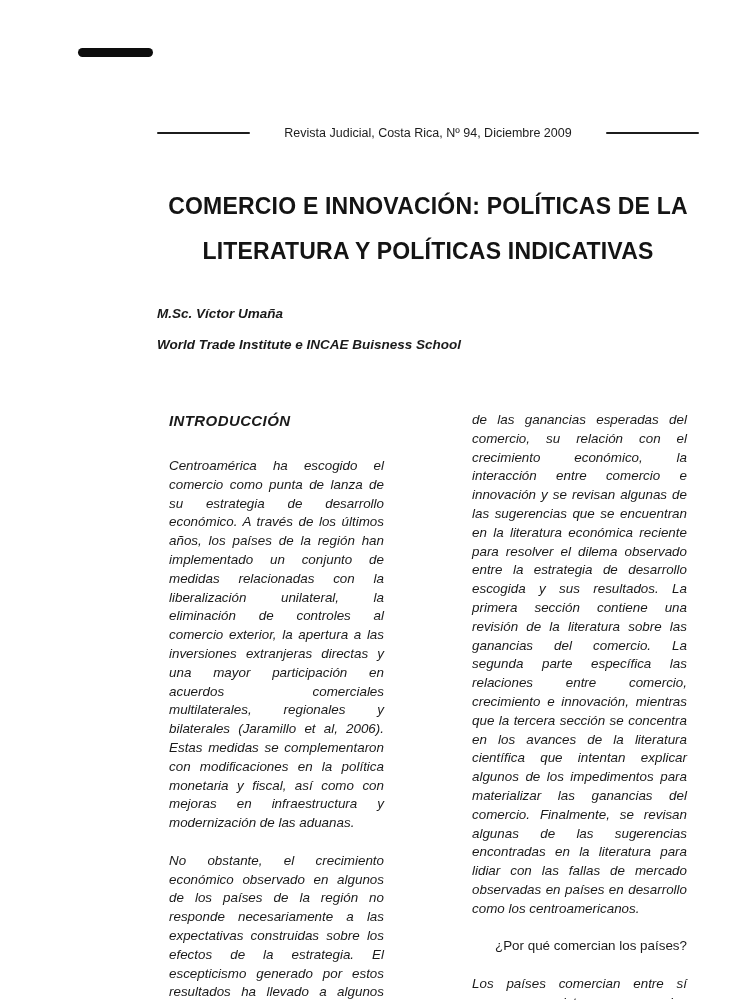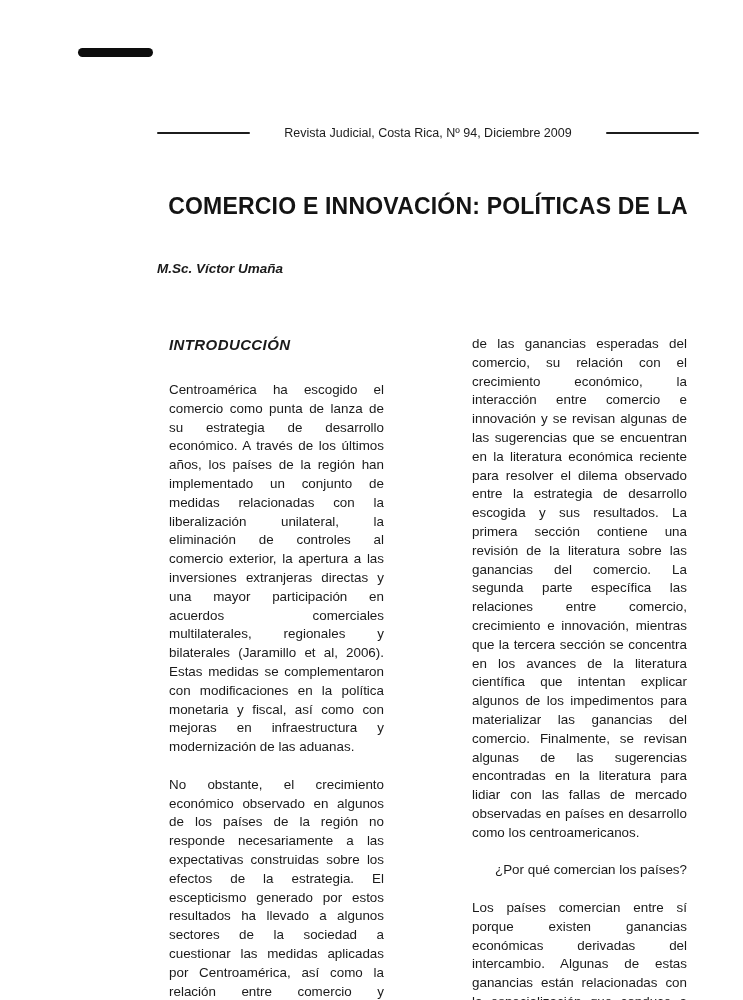--- a/index.html
+++ b/index.html
@@ -61,45 +61,47 @@
   }
   .intro-heading {
     font-weight: bold;
     font-style: italic;
     font-size: 15px;
     line-height: 19px;
     letter-spacing: 0.4px;
     margin-bottom: 27px;
     text-align: left;
   }
-  .body-para { margin-bottom: 18.8px; }
+  .body-para { margin-bottom: 18.8px; font-style: italic; }
   .body-para:last-child { margin-bottom: 0; }
   .sub-question { margin-bottom: 18.8px; text-align: right; }
 </style>
 </head>
 <body>
 
 <div class="page">
 
   <div class="scan-mark scan-top"></div>
 
   <div class="content">
 
     <div class="header-rule">
       <span class="rule-seg"></span>
       <span class="journal-text">Revista Judicial, Costa Rica, Nº 94, Diciembre 2009</span>
       <span class="rule-seg"></span>
     </div>
 
     <h1 class="title">
       <span class="title-line">COMERCIO E INNOVACIÓN: POLÍTICAS DE LA</span>
+      <span class="title-line">LITERATURA Y POLÍTICAS INDICATIVAS</span>
     </h1>
 
     <div class="author">
       <div class="author-name">M.Sc. Víctor Umaña</div>
+      <div class="author-affiliation">World Trade Institute e INCAE Buisness School</div>
     </div>
 
     <div class="columns">
 
       <div class="col">
         <h2 class="intro-heading">INTRODUCCIÓN</h2>
         <p class="body-para">Centroamérica ha escogido el comercio como punta de lanza de su estrategia de desarrollo económico. A través de los últimos años, los países de la región han implementado un conjunto de medidas relacionadas con la liberalización unilateral, la eliminación de controles al comercio exterior, la apertura a las inversiones extranjeras directas y una mayor participación en acuerdos comerciales multilaterales, regionales y bilaterales (Jaramillo et al, 2006). Estas medidas se complementaron con modificaciones en la política monetaria y fiscal, así como con mejoras en infraestructura y modernización de las aduanas.</p>
         <p class="body-para">No obstante, el crecimiento económico observado en algunos de los países de la región no responde necesariamente a las expectativas construidas sobre los efectos de la estrategia. El escepticismo generado por estos resultados ha llevado a algunos sectores de la sociedad a cuestionar las medidas aplicadas por Centroamérica, así como la relación entre comercio y desarrollo. ¿Cómo explicar esta situación? ¿Es un problema de aplicación de la estrategia? ¿Qué se puede hacer al respecto?</p>
       </div>
 

